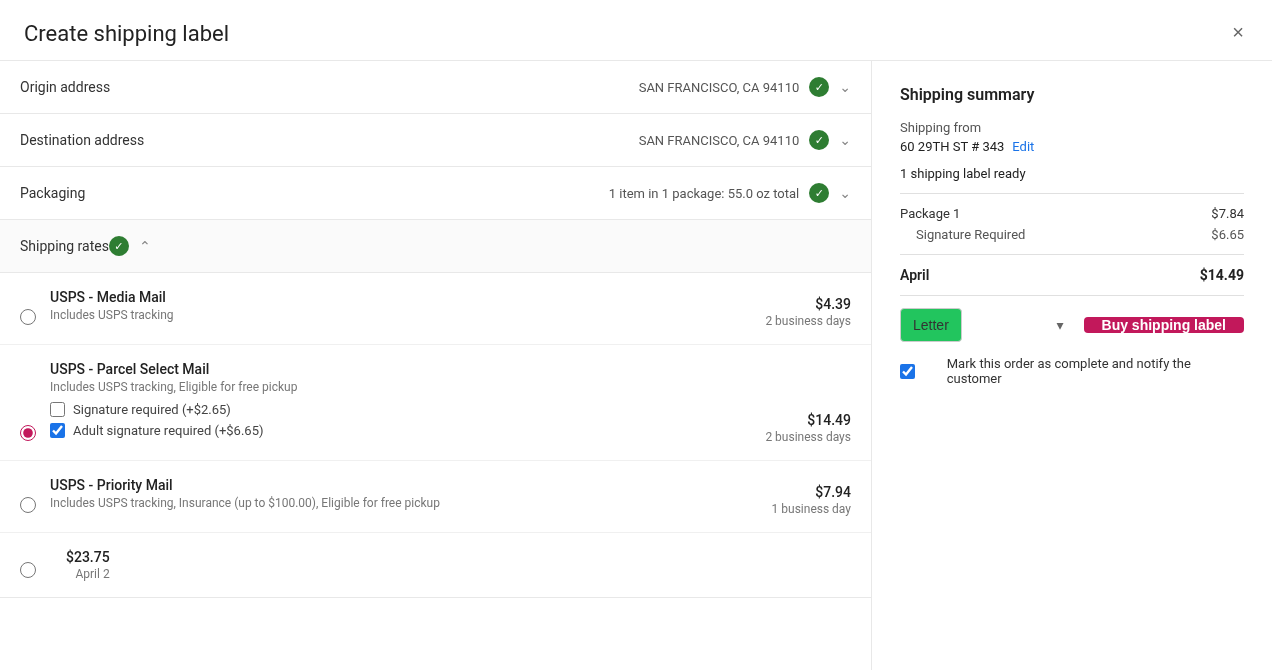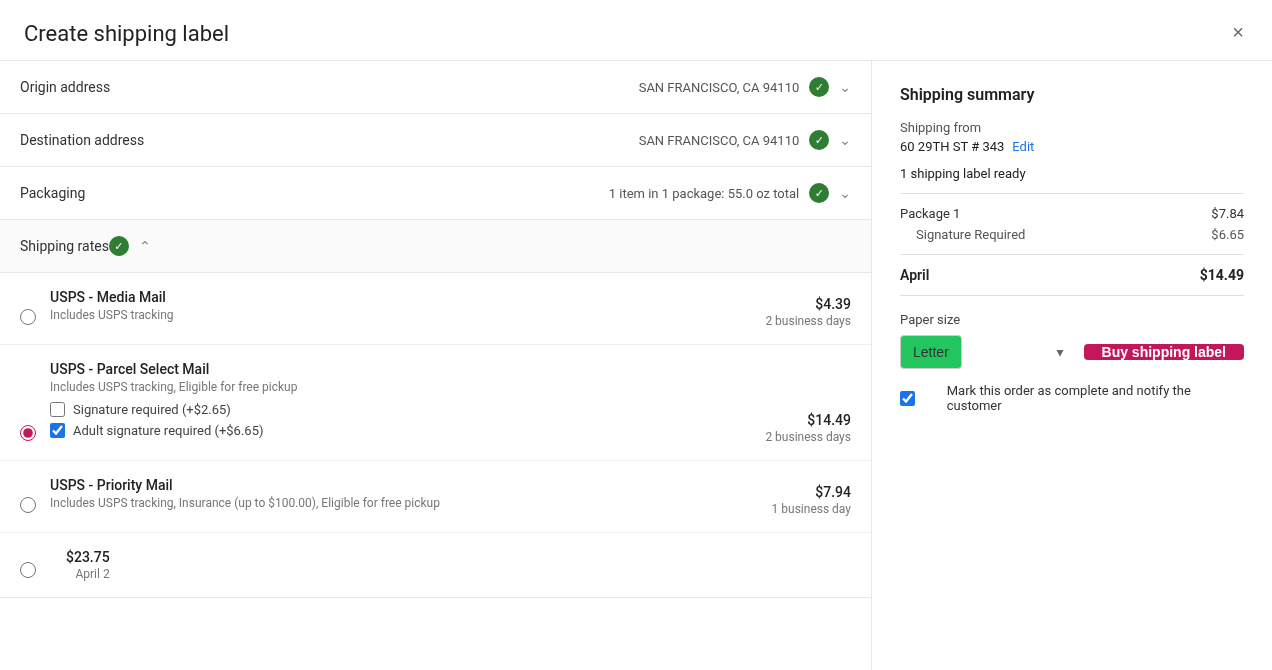--- a/index.html
+++ b/index.html
@@ -499,21 +499,20 @@
 
     <hr class="summary-divider">
 
     <div class="summary-total-line">
       <span class="summary-total-label">April</span>
       <span class="summary-total-amount">$14.49</span>
     </div>
 
     <hr class="summary-divider">
 
-    <div class="paper-size-label">Paper size</div>
     <div class="paper-size-row">
       <div class="select-wrapper">
         <select class="paper-size-select">
           <option>Letter</option>
           <option>4x6</option>
         </select>
       </div>
       <button class="buy-btn">Buy shipping label</button>
     </div>
 

